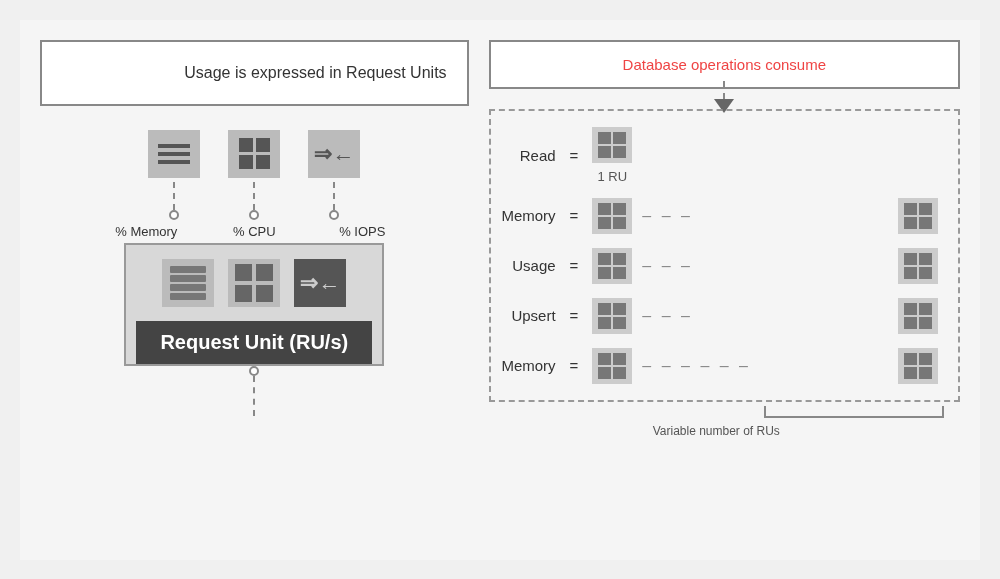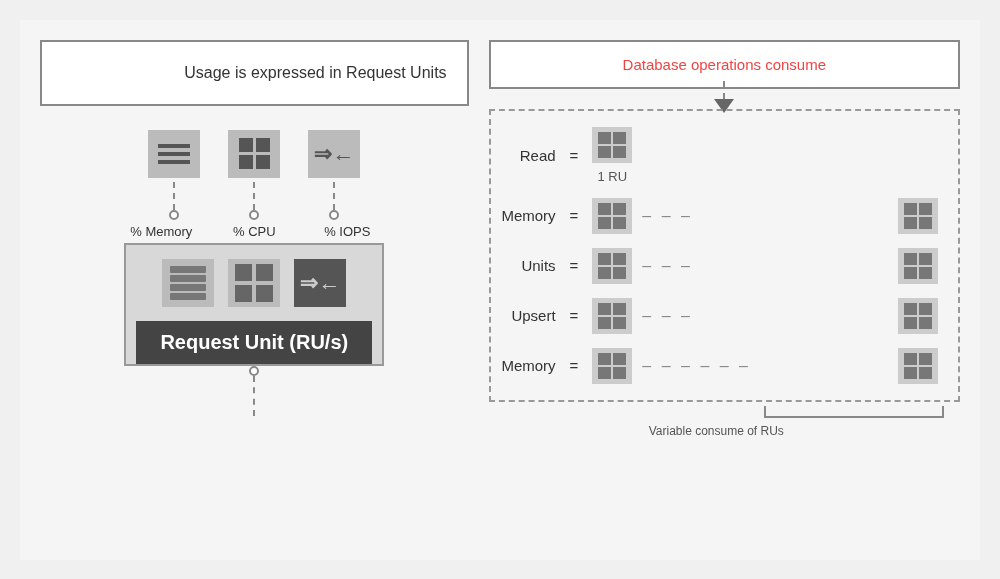--- a/index.html
+++ b/index.html
@@ -72,21 +72,21 @@
       width: 10px;
       height: 10px;
       border-radius: 50%;
       border: 2px solid #888;
       background: #fff;
       margin-bottom: 0;
     }
     .label-row {
       display: flex;
       flex-direction: row;
-      gap: 21px;
+      gap: 36px;
       margin-bottom: 4px;
       margin-top: 4px;
     }
     .label-item {
       width: 72px;
       text-align: center;
       font-size: 13px;
       color: #333;
       font-weight: 500;
     }
@@ -422,21 +422,21 @@
             <div class="db-icon">
               <span></span>
                 <span></span>
                 <span></span>
                 <span></span>
             </div>
           </div>
         </div>
 
         <div class="op-row">
-          <div class="op-label">Units</div>
+          <div class="op-label">Usage</div>
           <div class="op-eq">=</div>
           <div class="op-icon">
             <div class="db-icon">
               <span></span>
                 <span></span>
                 <span></span>
                 <span></span>
             </div>
           </div>
           <div class="op-dashes">– – –</div>
@@ -491,17 +491,17 @@
                 <span></span>
                 <span></span>
             </div>
           </div>
         </div>
 
       </div>
 
       <div style="display:flex;flex-direction:column;align-items:center;margin-top:4px;">
         <div style="border-left:2px solid #888;border-right:2px solid #888;border-top:0;border-bottom:2px solid #888;width:180px;height:12px;margin-left:auto;margin-right:16px;"></div>
-        <div class="variable-label" style="margin-right:16px;">Variable consume of RUs</div>
+        <div class="variable-label" style="margin-right:16px;">Variable number of RUs</div>
       </div>
     </div>
   </div>
 </div>
 
 </body></html>

